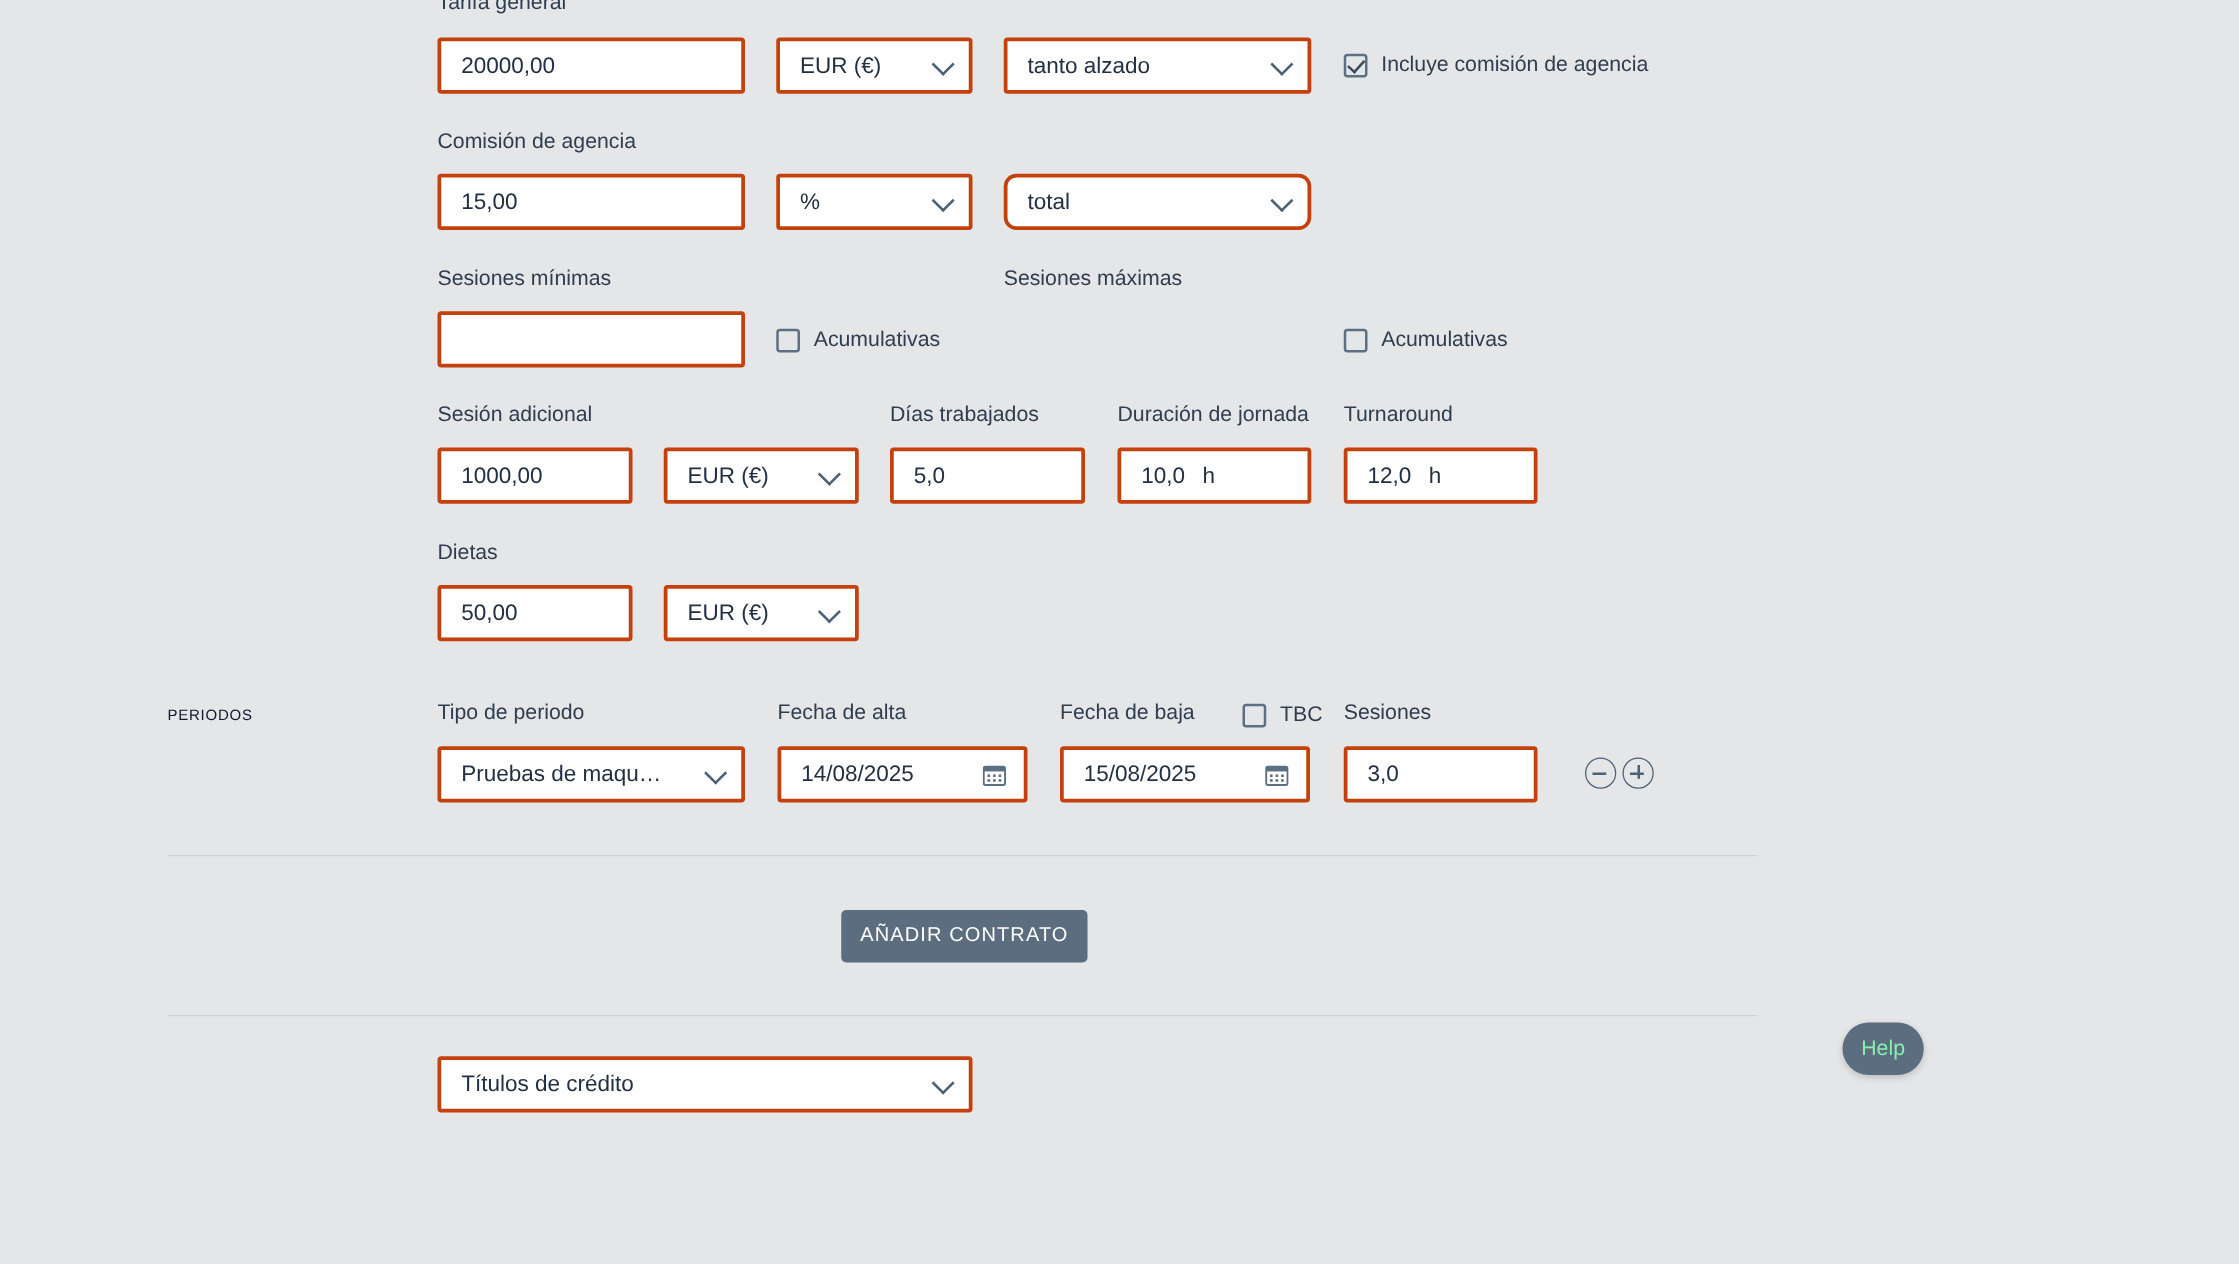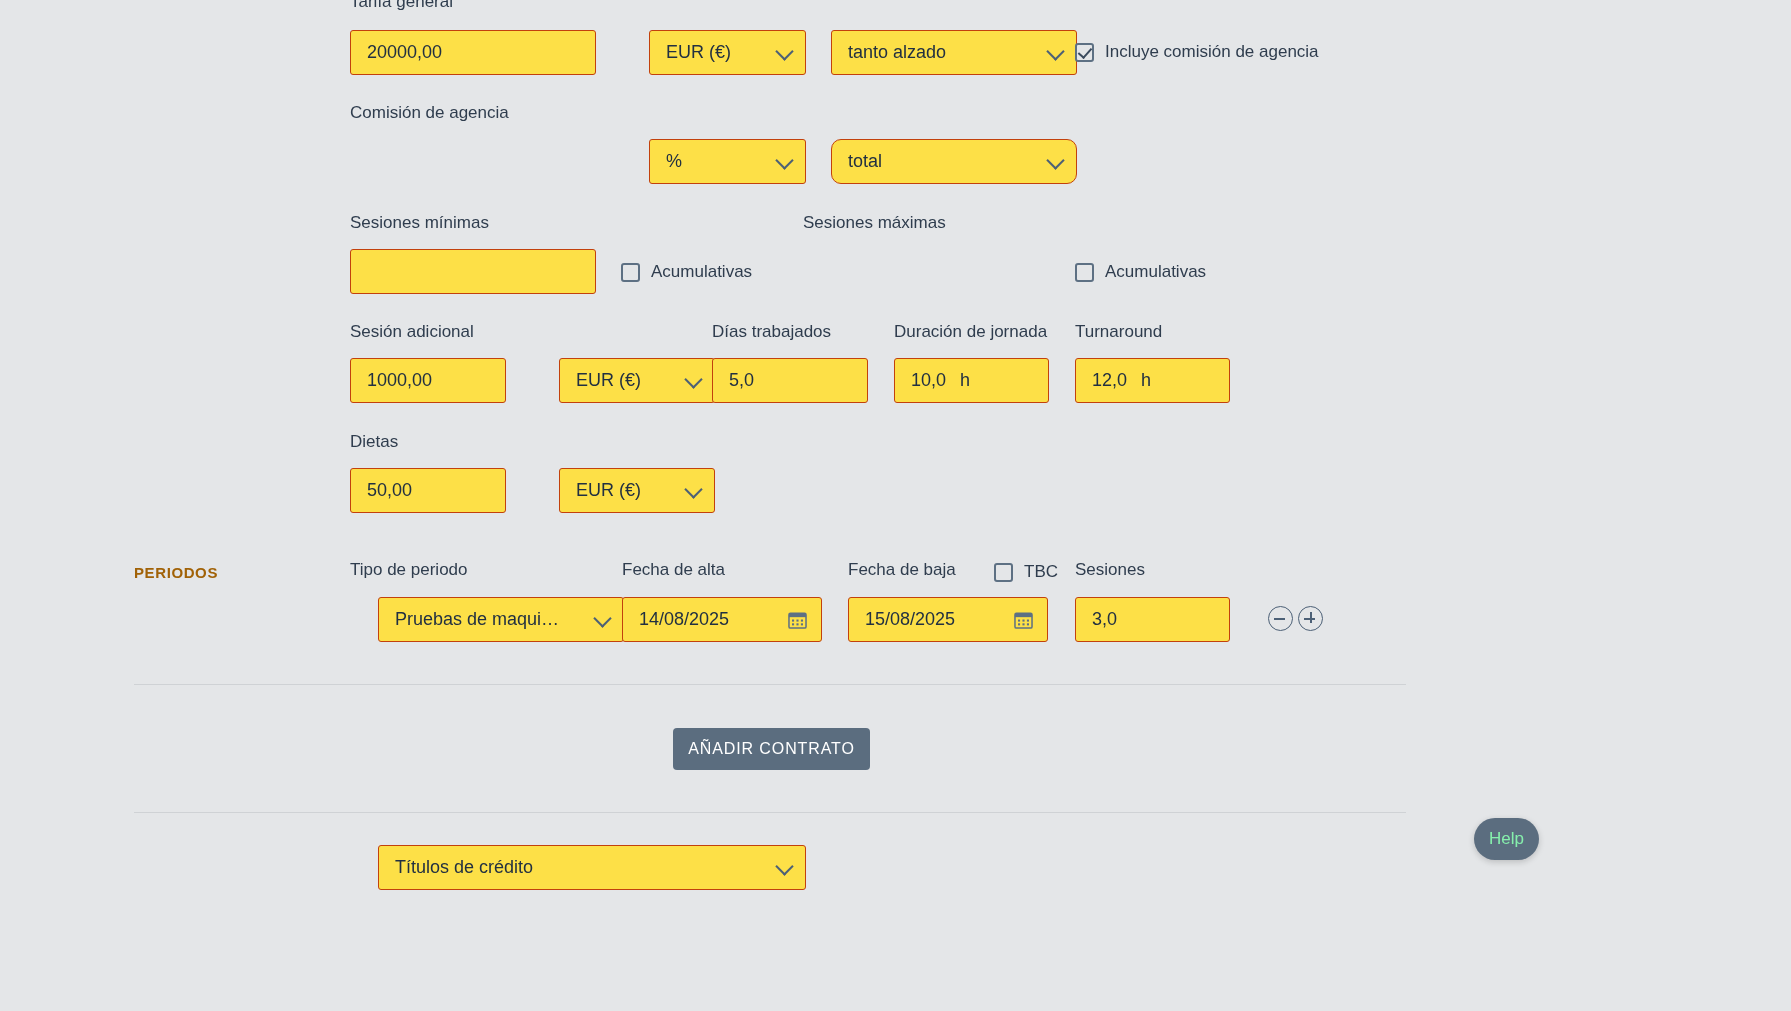--- a/index.html
+++ b/index.html
@@ -16,31 +16,31 @@
   
   .fld-label {
     font-size: 17px;
     color: #2f3d4e;
     line-height: 20px;
     margin-bottom: 9px;
     white-space: nowrap;
   }
   .input, .select {
     height: 45px;
-    background: #fde047;
-    border: 1px solid #c2410c;
+    background: #ffffff;
+    border: 3px solid #c2410c;
     border-radius: 3px;
     display: flex;
     align-items: center;
     padding: 0 16px;
     font-size: 18px;
     color: #223041;
     position: relative;
   }
-  .select { padding-right: 60px; margin-left: 28px; }
+  .select { padding-right: 60px; }
   .select .val, .input .val { white-space: nowrap; overflow: hidden; text-overflow: ellipsis; }
   .chev {
     position: absolute; right: 14px; top: 50%;
     width: 13px; height: 13px; margin-top: -8px;
     border-right: 2px solid #4c6076;
     border-bottom: 2px solid #4c6076;
     transform: rotate(45deg);
   }
   .input .suffix { margin-left: 14px; font-size: 18px; color: #223041; }
 
@@ -65,25 +65,24 @@
   }
   .cblabel { font-size: 17px; color: #2f3d4e; white-space: nowrap; }
 
   
   .calicon { position: absolute; right: 14px; top: 50%; margin-top: -9px; width: 19px; height: 18px; }
 
   
   .abs { position: absolute; }
 
   .sect-title {
-    font-size: 15px;
+    font-size: 12px;
     letter-spacing: 0.6px;
-    color: #a16207;
+    color: #0f172a;
     line-height: 21px;
-    font-weight: bold;
   }
 
   .divider { position: absolute; height: 1px; background: #cfd2d5; }
 
   .primary-btn {
     position: absolute;
     background: #5b6d7f;
     color: #ffffff;
     border: none;
     border-radius: 4px;
@@ -147,20 +146,23 @@
     <span class="chev"></span>
   </div>
 
   <div class="abs cbwrap" style="left:1075px; top:42px;">
     <span class="cbox checked"></span>
     <span class="cblabel">Incluye comisión de agencia</span>
   </div>
 
   <div class="abs fld-label" style="left:350px; top:103px;">Comisión de agencia</div>
 
+  <div class="abs input" style="left:350px; top:139px; width:246px;">
+    <span class="val">15,00</span>
+  </div>
 
   <div class="abs select" style="left:621px; top:139px; width:157px;">
     <span class="val">%</span>
     <span class="chev"></span>
   </div>
 
   <div class="abs select" style="left:803px; top:139px; width:246px;border-radius:10px;">
     <span class="val">total</span>
     <span class="chev"></span>
   </div>

